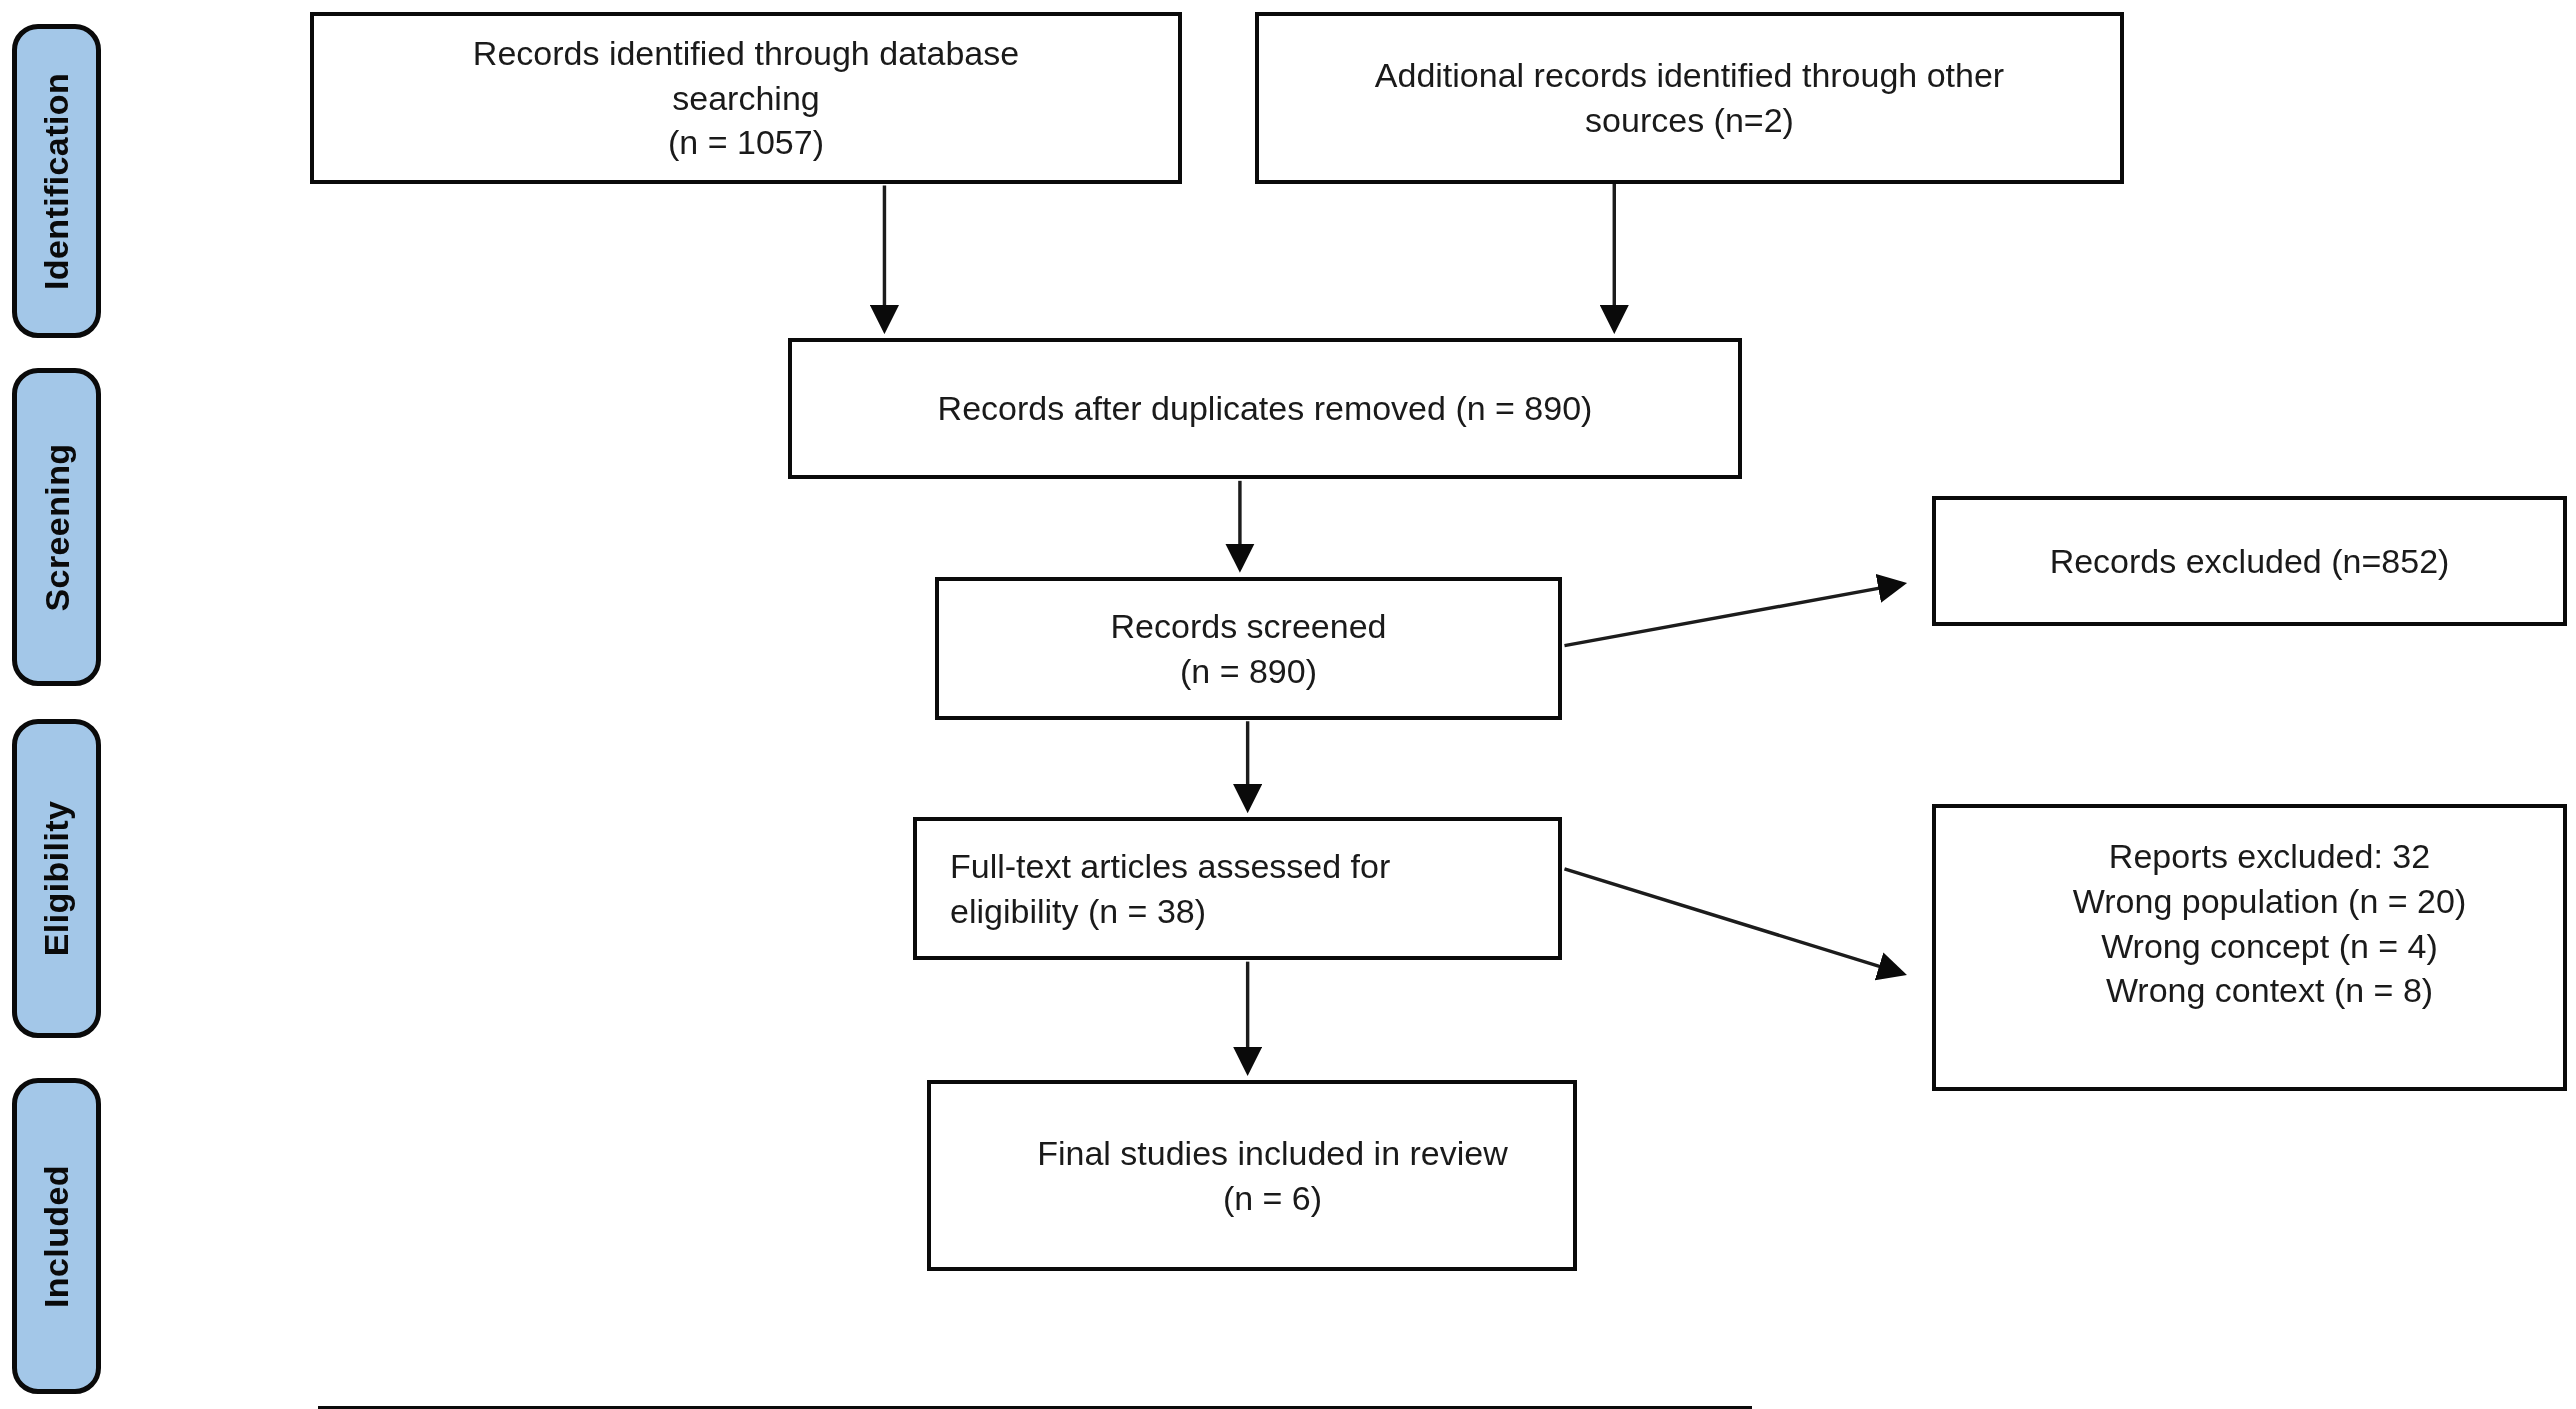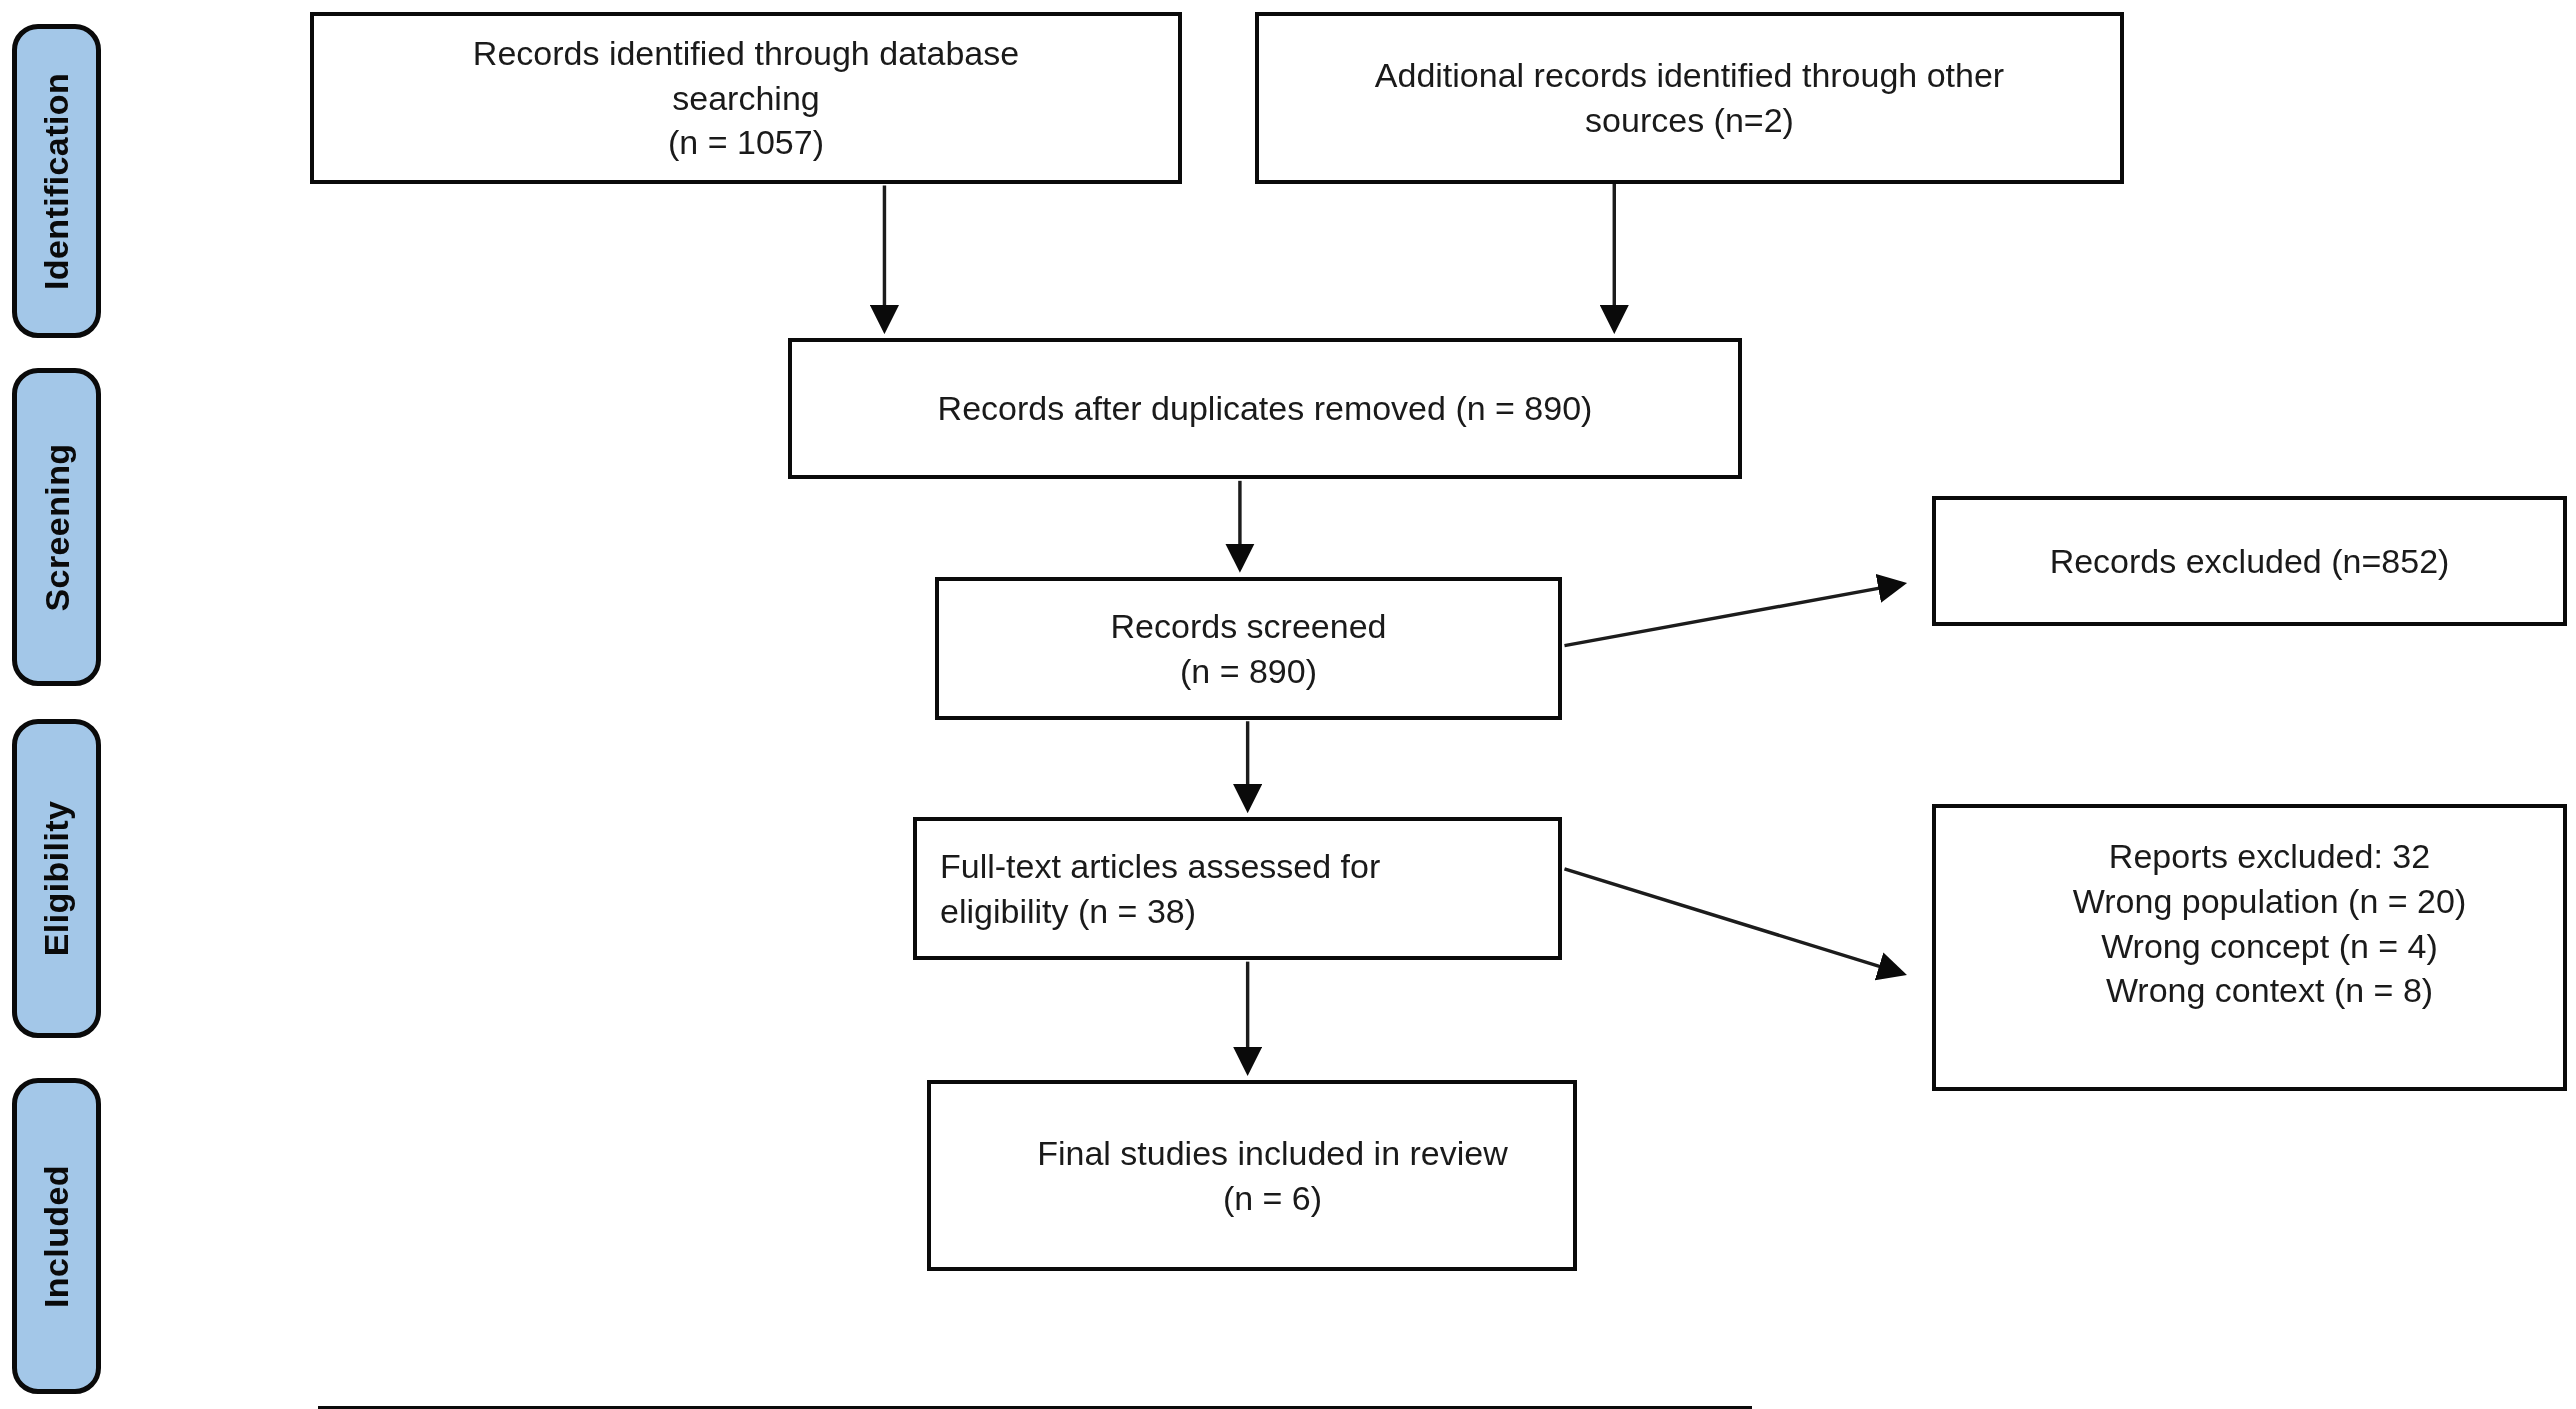--- a/index.html
+++ b/index.html
@@ -58,21 +58,21 @@
     white-space: pre-line;
     text-align: center;
     width: 100%;
   }
   #box-records-identified  { left: 310px;  top: 12px;   width: 872px; height: 172px; }
   #box-additional-records  { left: 1211px; top: 12px;   width: 869px; height: 172px; margin-left: 44px; }
   #box-duplicates-removed  { left: 788px;  top: 338px;  width: 954px; height: 141px; justify-content: flex-end; }
   #box-records-screened    { left: 935px; top: 577px;  width: 627px;  height: 143px; }
   #box-records-excluded    { left: 1932px; top: 496px;  width: 635px;  height: 130px; }
   #box-fulltext-assessed   { left: 913px; top: 817px;  width: 649px;  height: 143px; }
-  #box-fulltext-assessed .box-text { text-align: left; padding-left: 23px; padding-right: 17px; }
+  #box-fulltext-assessed .box-text { text-align: left; padding-left: 33px; padding-right: 17px; }
   #box-reports-excluded    { left: 1932px; top: 804px;  width: 635px;  height: 287px; padding-bottom: 48px; padding-left: 40px; }
   #box-final-included      { left: 927px; top: 1080px; width: 650px;  height: 191px; padding-left: 41px; }
 
   
   #arrows {
     position: absolute;
     left: 0; top: 0;
     width: 2576px;
     height: 1409px;
     pointer-events: none;

